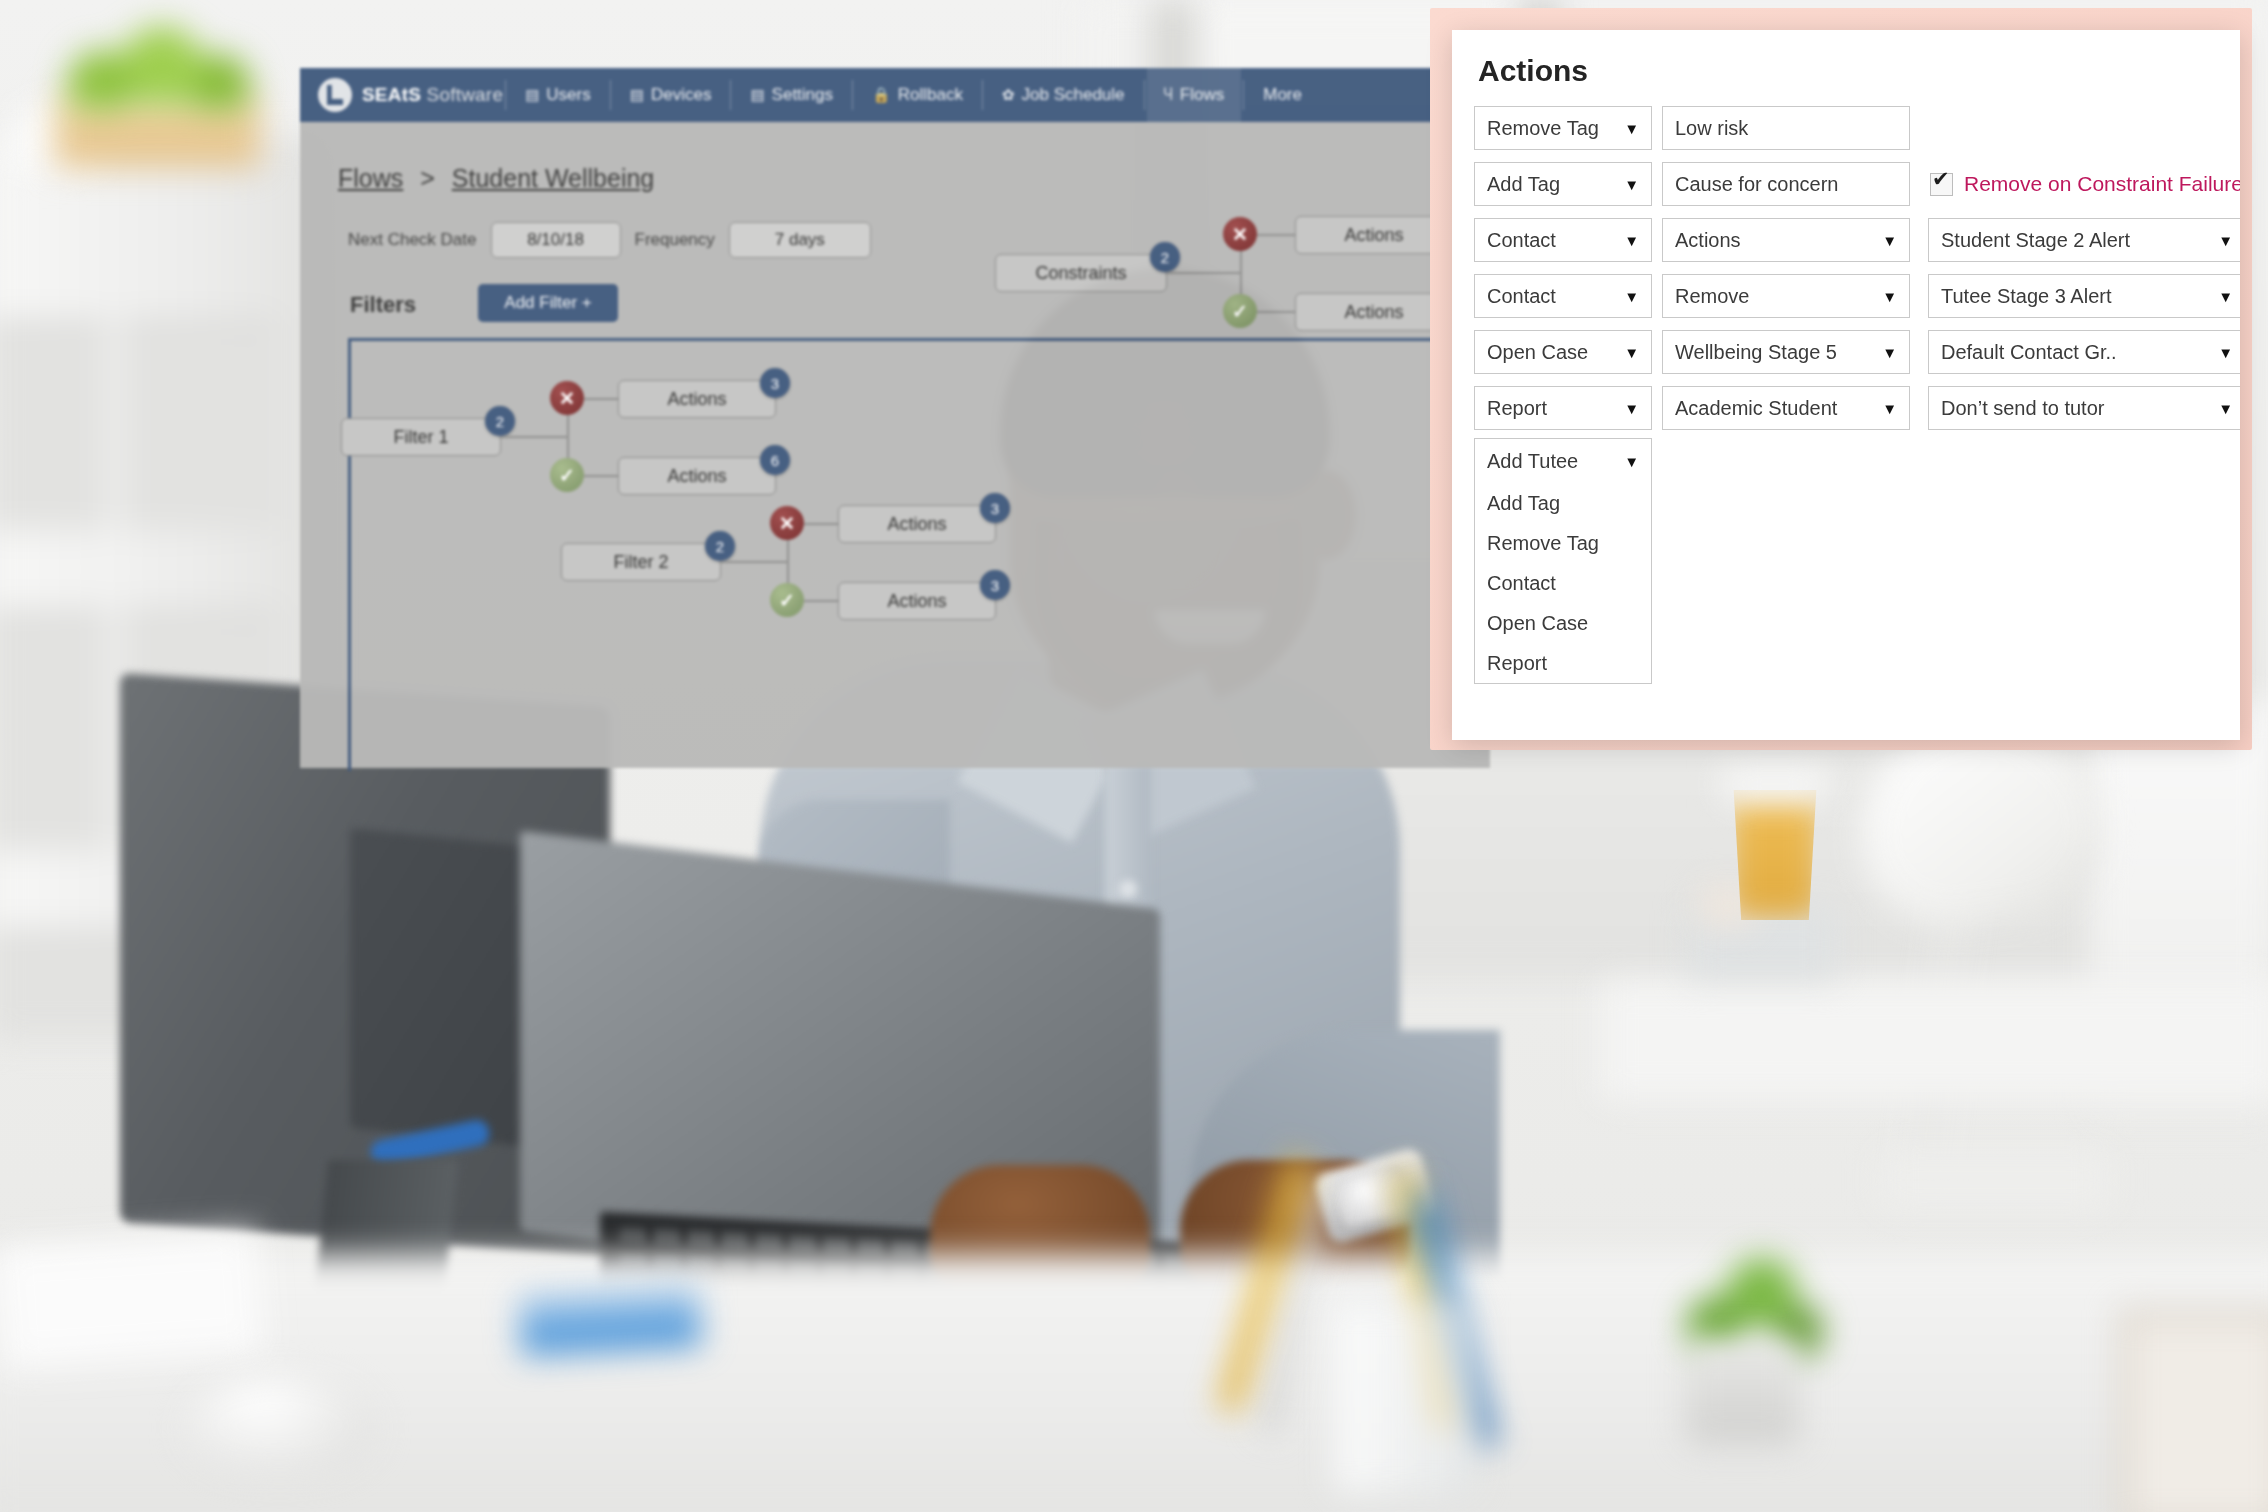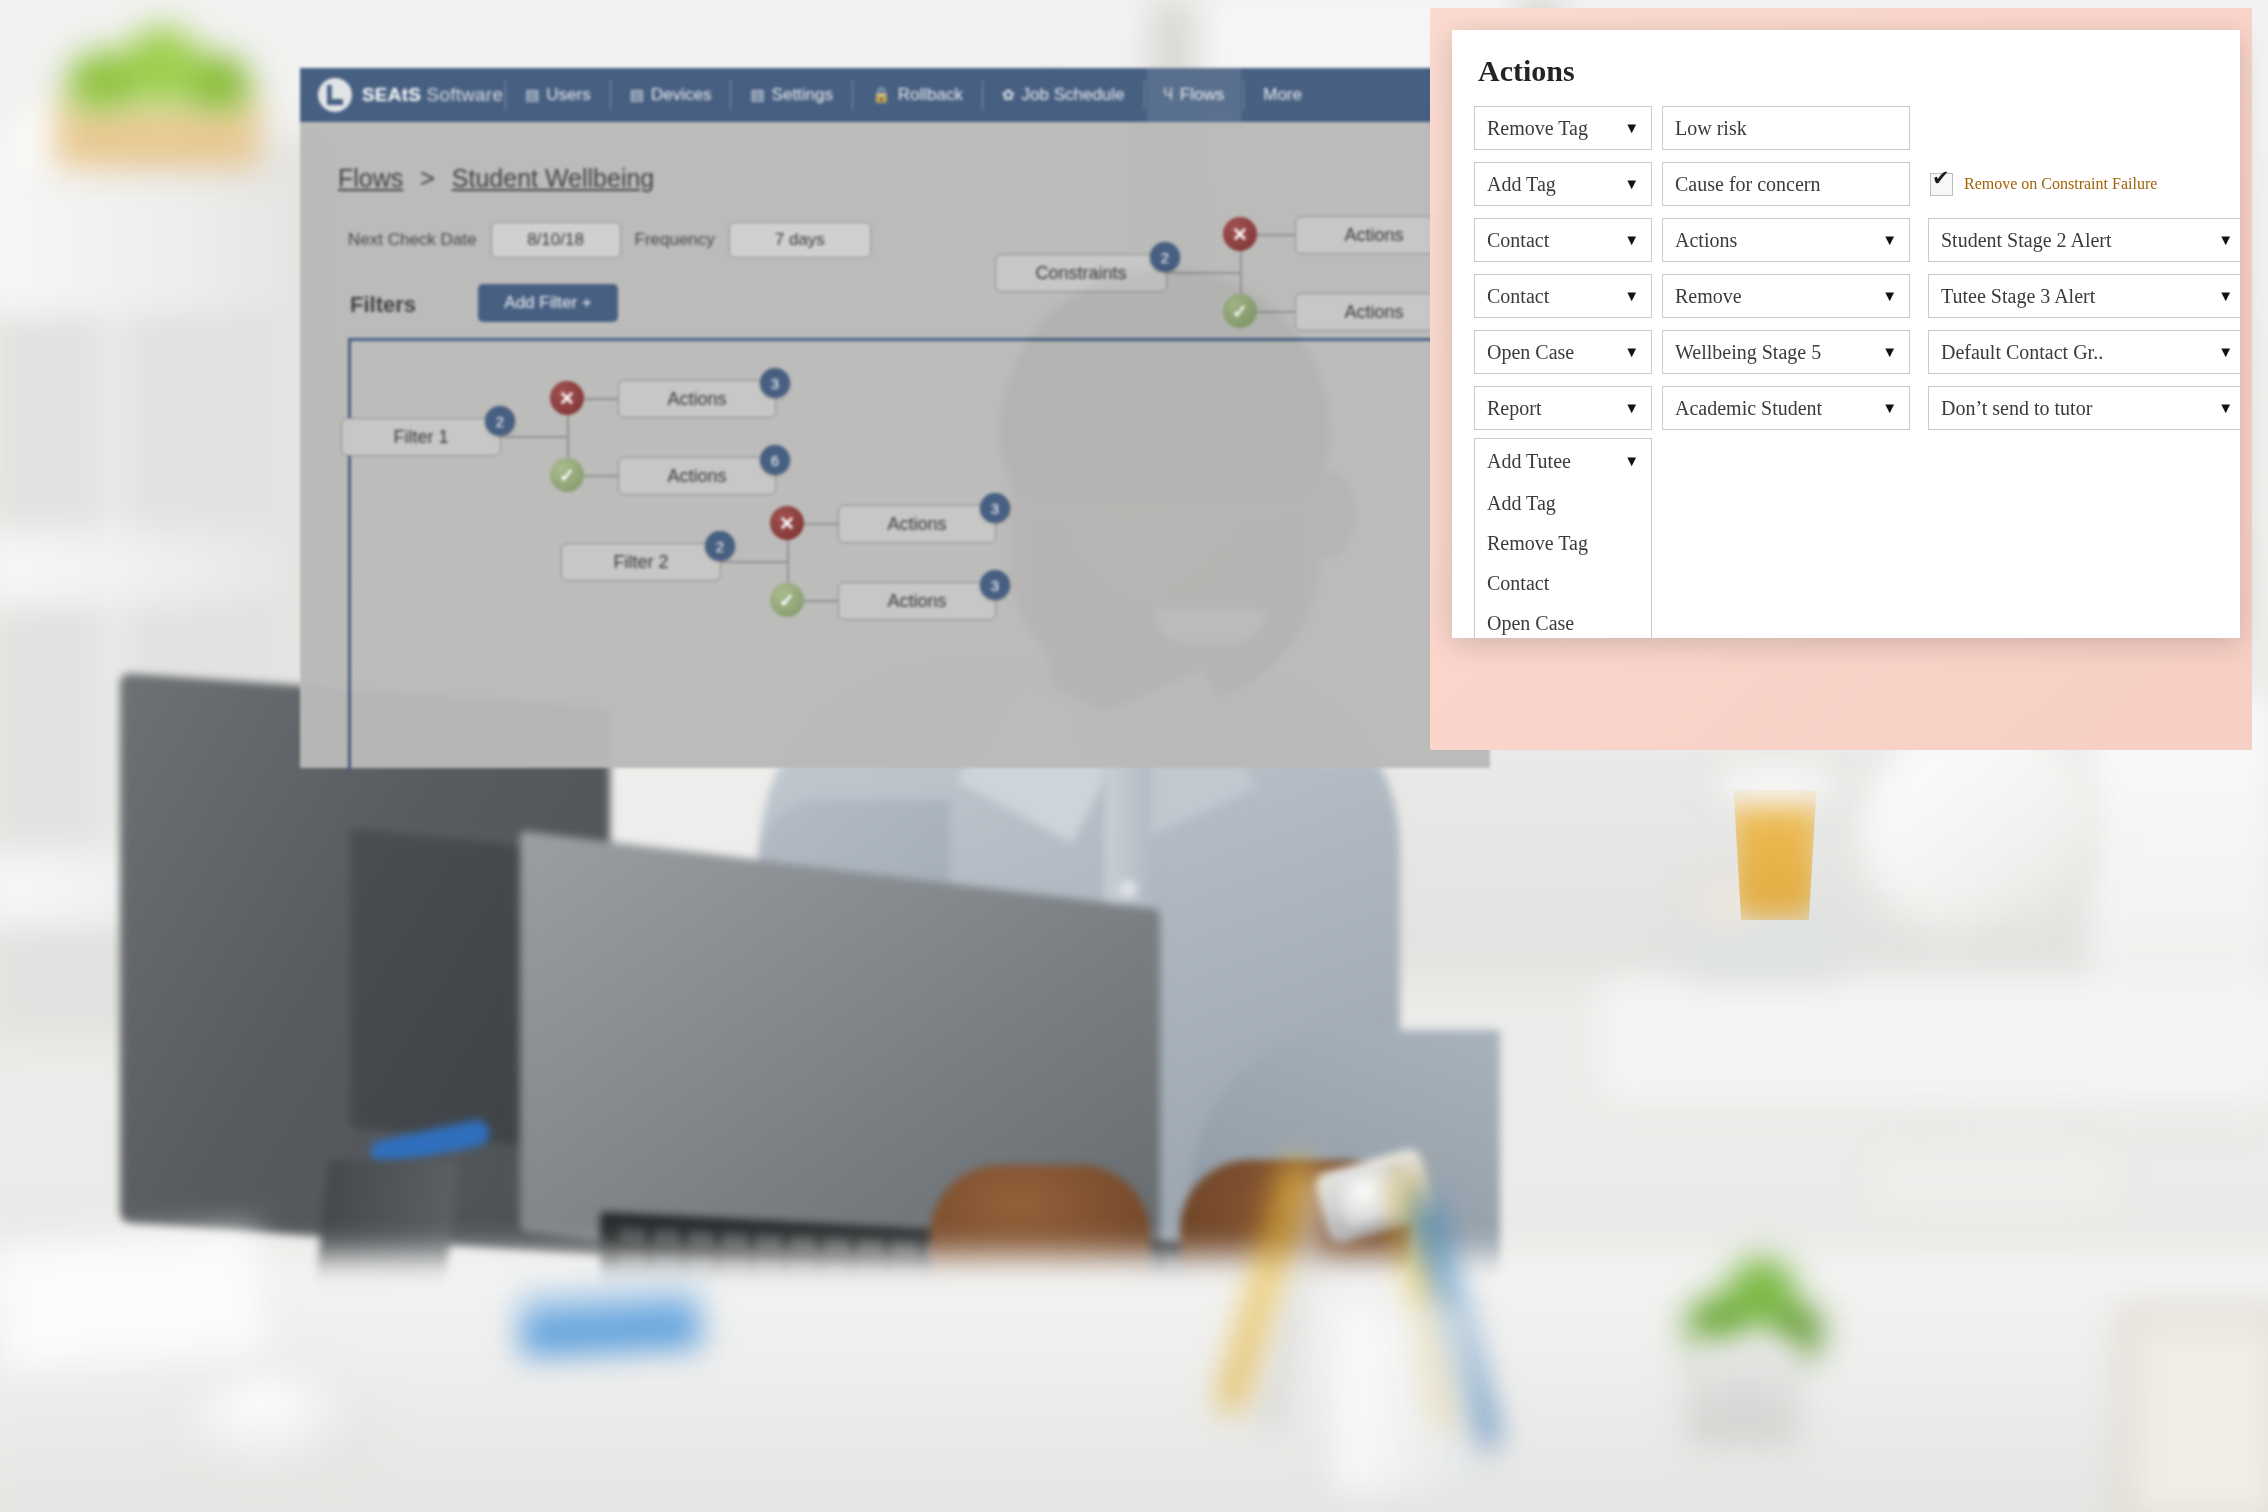--- a/index.html
+++ b/index.html
@@ -278,25 +278,24 @@
   .link.h { height: 2px; }
   .link.v { width: 2px; }
 
   
   #actions-panel-glow {
     position:absolute; left: 1430px; top: 8px; width: 822px; height: 742px;
     background: linear-gradient(135deg, #fbdad0, #f7cfc4);
     border-radius: 2px;
   }
   #actions-panel {
-    position:absolute; left: 1452px; top: 30px; width: 788px; height: 608px;
+    position:absolute; left: 1452px; top: 30px; width: 788px; height: 710px;
     background: #ffffff;
     box-shadow: 0 6px 26px rgba(0,0,0,.16);
     overflow: hidden;
-    font-family: Liberation Serif, serif;
   }
   #panel-title {
     position:absolute; left: 26px; top: 24px;
     font-size: 30px; font-weight: bold; color: #242424;
   }
   #panel-grid {
     position:absolute; left: 22px; top: 76px; right: 14px;
   }
   .prow { display: grid; grid-template-columns: 178px 10px 248px 18px 318px; margin-bottom: 12px; align-items: center; }
   .ctl {
@@ -310,21 +309,21 @@
   .ctl.text { color:#3b3b3b; }
   .chk-wrap { display:flex; align-items:center; gap: 11px; height: 44px; padding-left: 2px;}
   .chk-box {
     width: 21px; height: 21px; border: 1px solid #bdbdbd; background:#f7f7f7;
     position: relative; flex:none;
   }
   .chk-box::after {
     content:"✔"; position:absolute; left:1px; top:-6px;
     font-size: 21px; color:#1d1d1d; line-height: 1;
   }
-  .chk-label { font-size: 16px; color:#a16207; white-space:nowrap; }
+  .chk-label { font-size: 21px; color:#be185d; white-space:nowrap; }
 
   
   #add-step-menu {
     position:absolute; left: 22px; top: 408px; width: 178px;
     border: 1px solid #c9c9c9; background: #ffffff; box-sizing: border-box;
   }
   #add-step-head {
     height: 44px; display:flex; align-items:center; justify-content: space-between;
     padding: 0 12px; font-size: 20px; color:#3b3b3b;
   }

